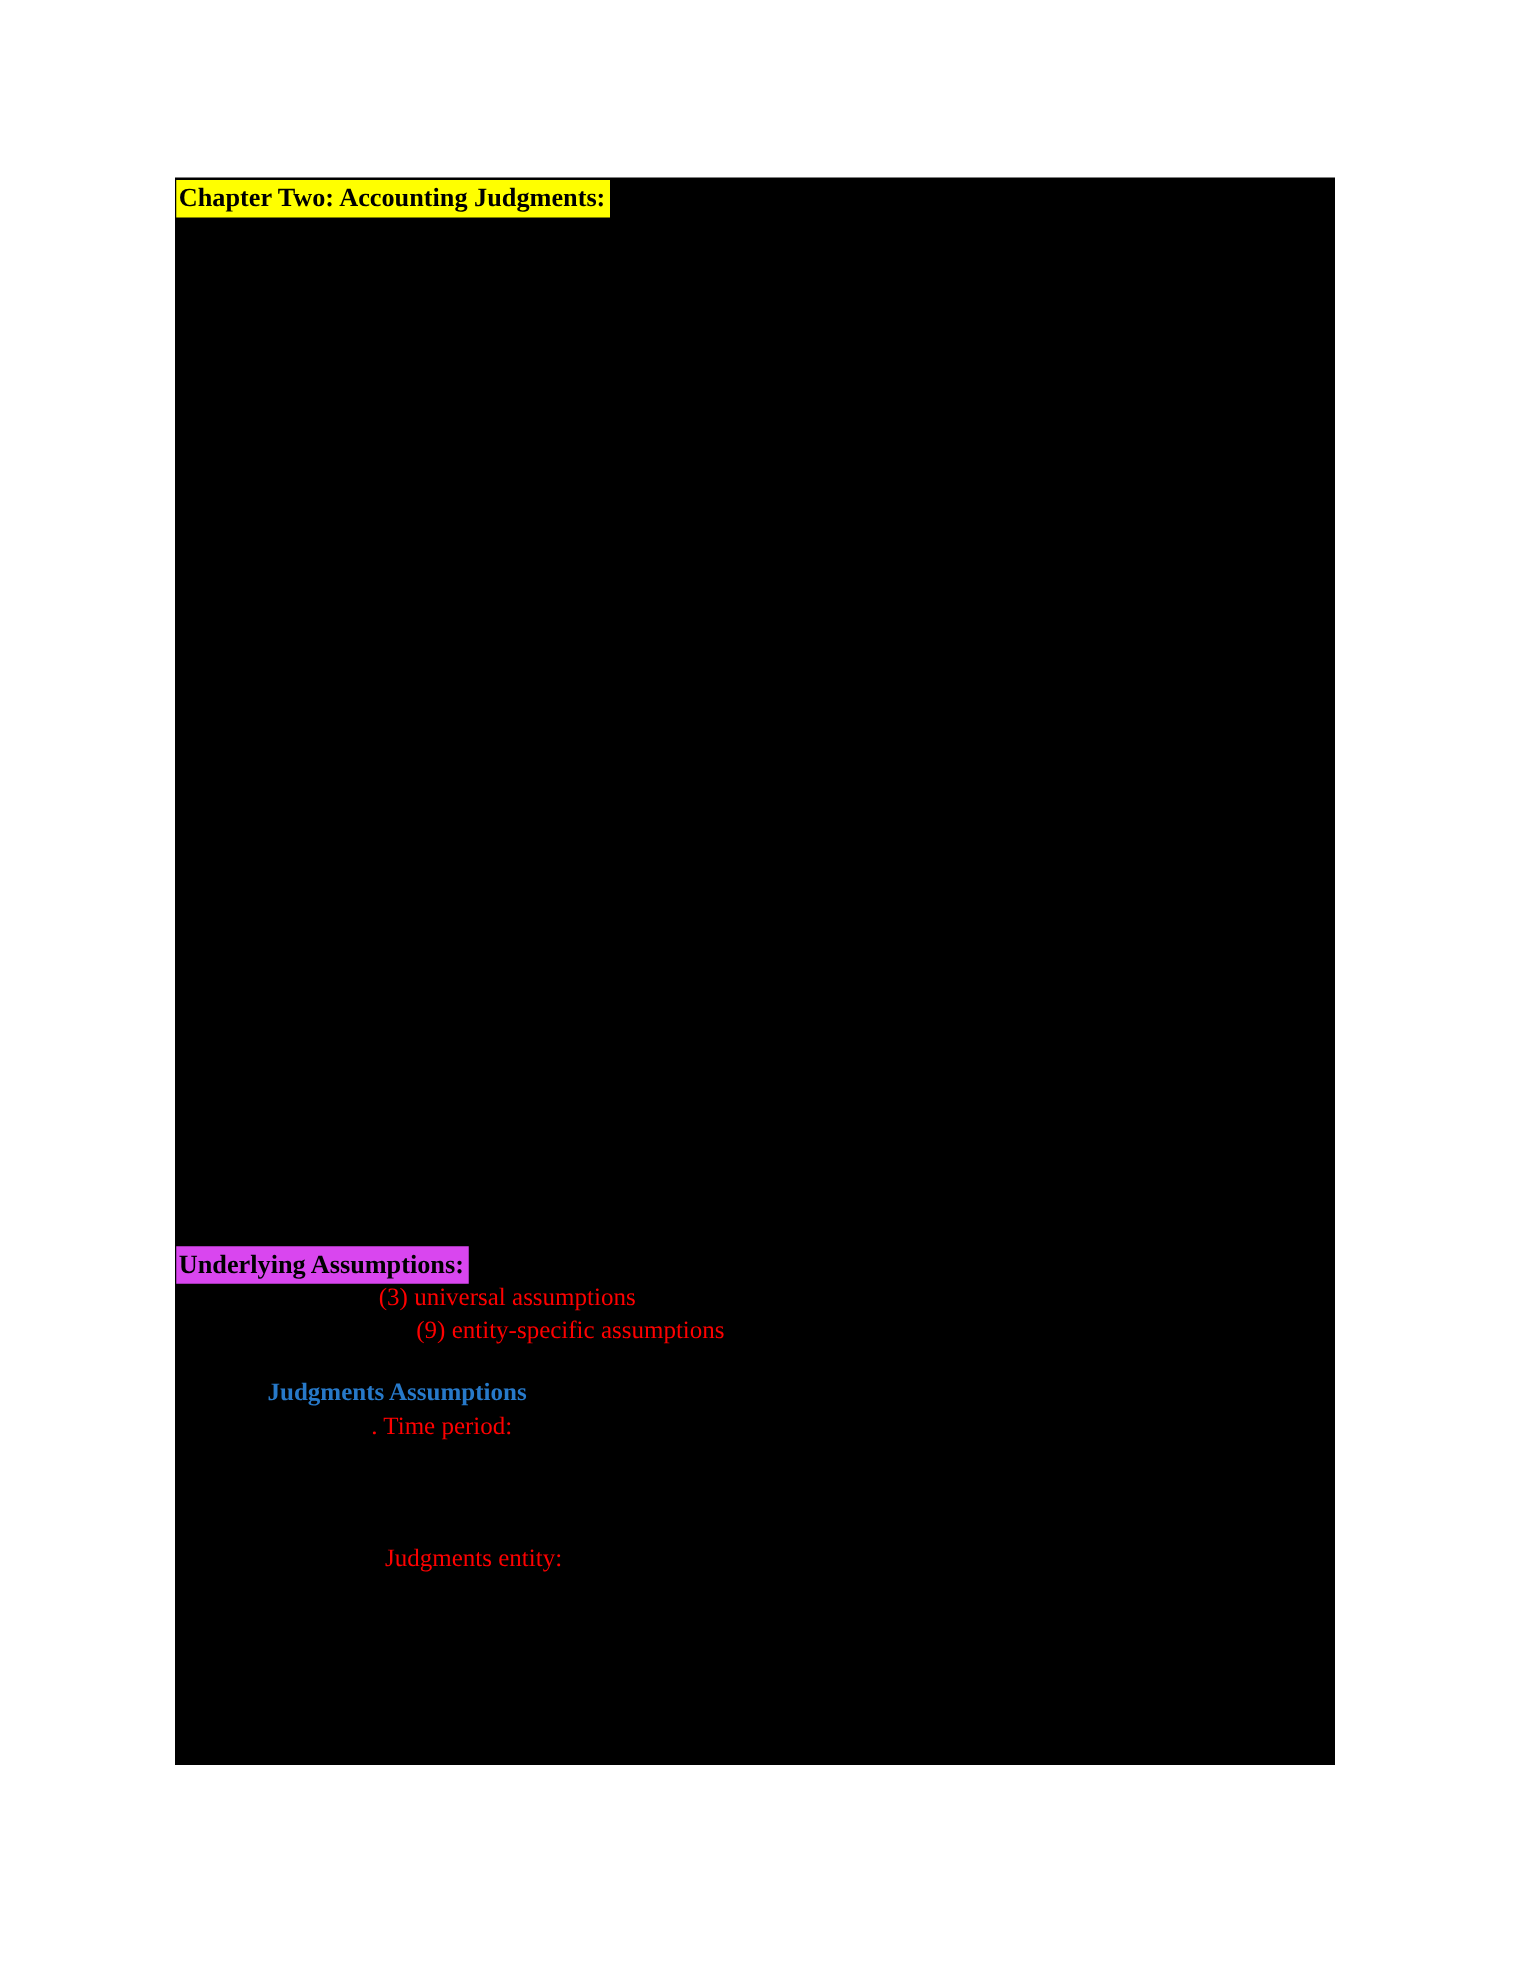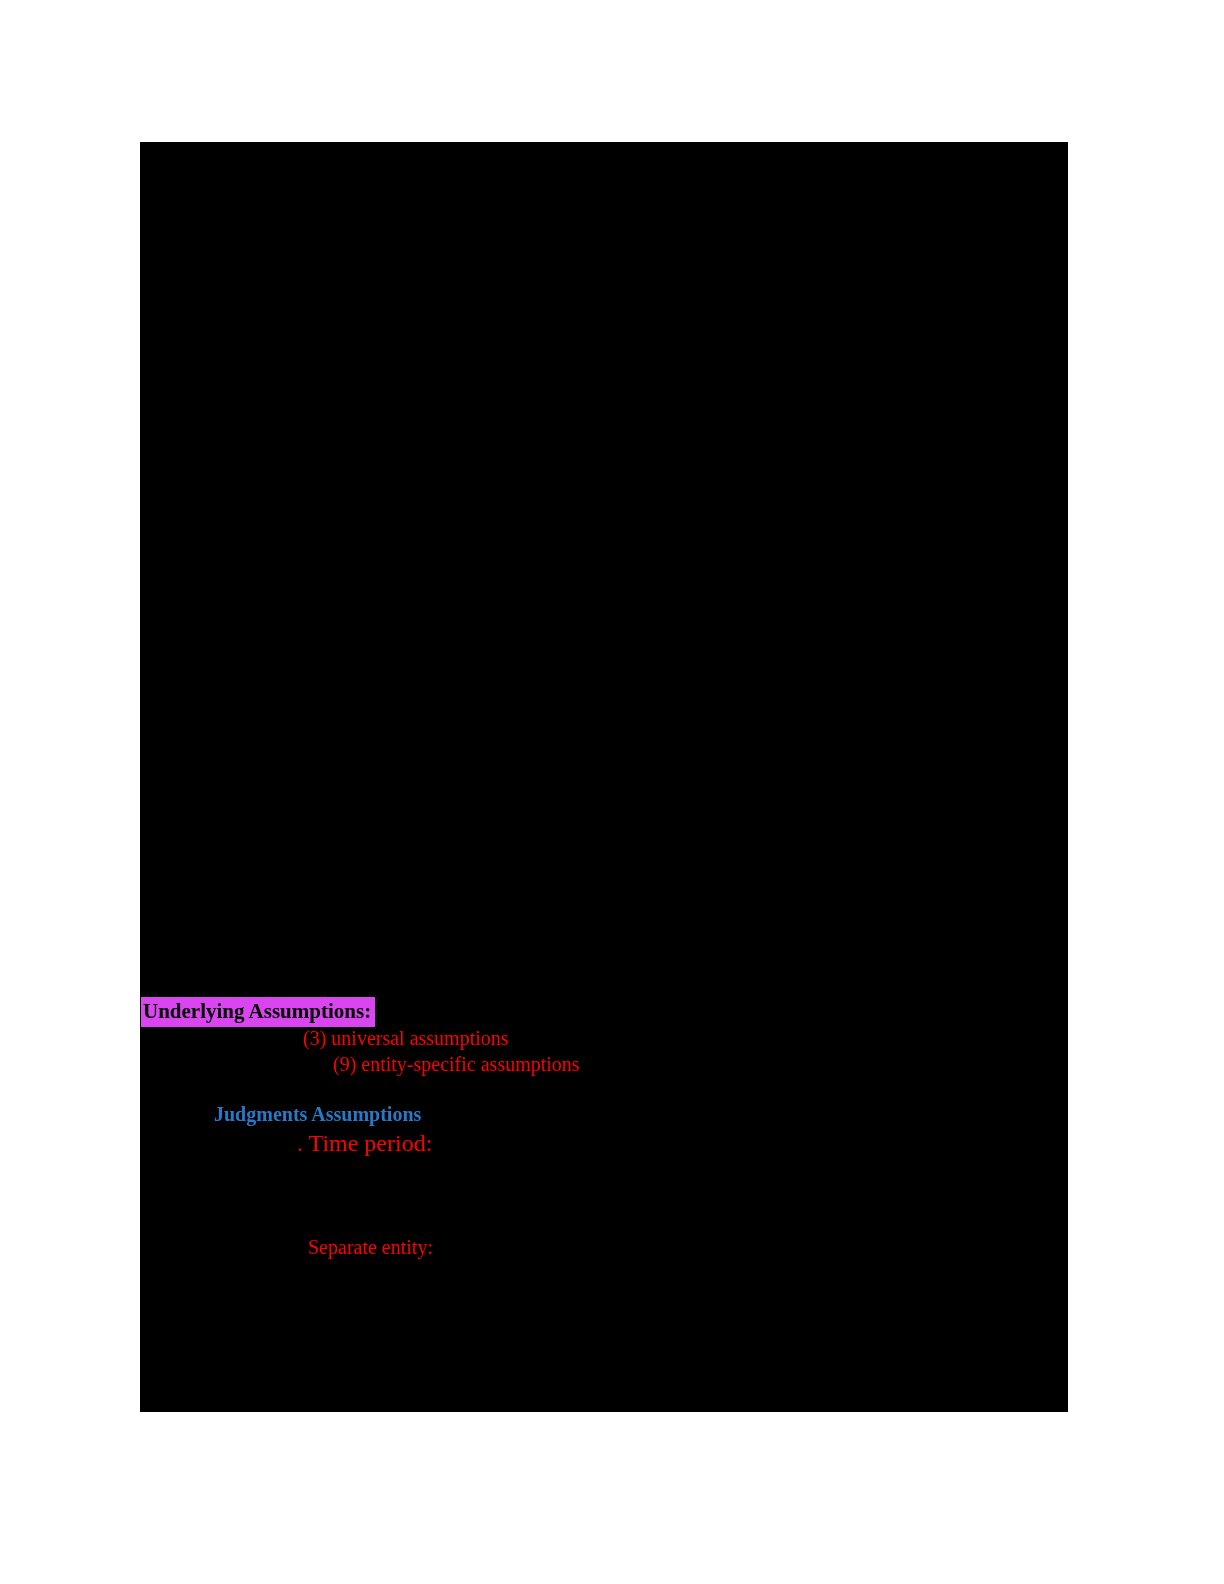--- a/index.html
+++ b/index.html
@@ -63,42 +63,43 @@
     left: 214px;
     top: 1102px;
     color: #2779c9;
     font-weight: bold;
     font-size: 20px;
   }
   .red-time-period {
     left: 297px;
     top: 1129px;
     color: #fe0000;
-    font-size: 24px;
+    font-size: 20px;
   }
   .red-separate-entity {
     left: 308px;
     top: 1235px;
     color: #fe0000;
     font-size: 20px;
   }
 </style>
 </head>
 <body>
 
 <div class="page">
 
   <div class="redacted-block"></div>
 
+  <span class="txt heading-yellow">Chapter Two: Accounting Judgments:</span>
 
   <span class="txt heading-cyan">Underlying Assumptions:</span>
 
   <span class="txt red-item-1">(3) universal assumptions</span>
 
   <span class="txt red-item-2">(9) entity-specific assumptions</span>
 
   <span class="txt blue-heading">Judgments Assumptions</span>
 
   <span class="txt red-time-period">. Time period:</span>
 
-  <span class="txt red-separate-entity">Separate entity:</span>
+  <span class="txt red-separate-entity">Judgments entity:</span>
 
 </div>
 
 </body></html>

